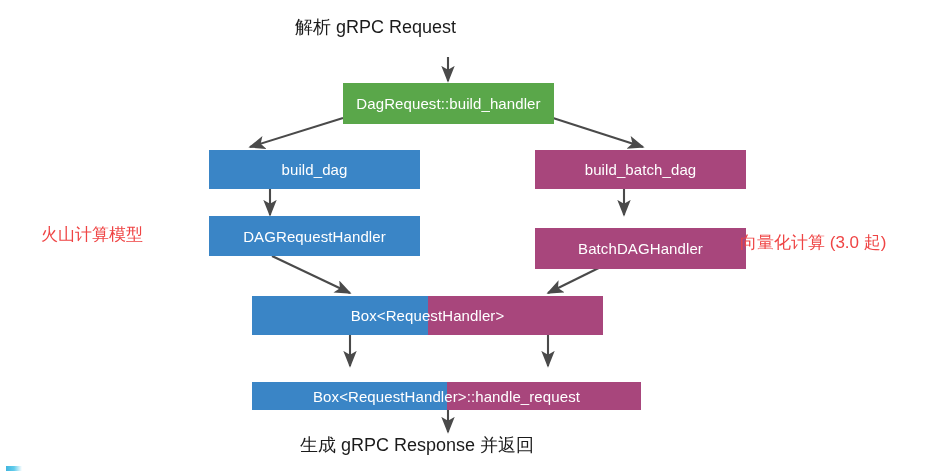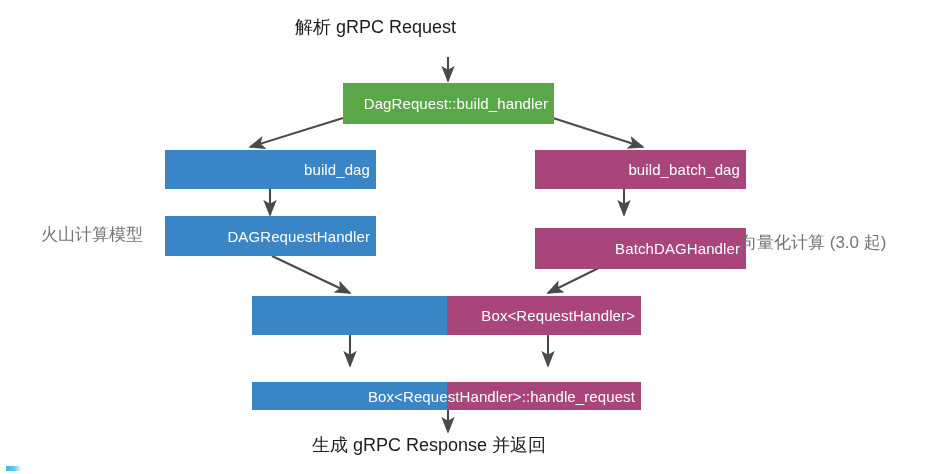--- a/index.html
+++ b/index.html
@@ -25,51 +25,51 @@
     top: 0;
     width: 939px;
     height: 474px;
     pointer-events: none;
   }
   .node {
     position: absolute;
     box-sizing: border-box;
     display: flex;
     align-items: center;
-    justify-content: flex-end;
+    justify-content: center;
     text-align: center;
     color: #ffffff;
     font-size: 15px;
     line-height: 19px;
     letter-spacing: 0.1px;
     overflow: hidden;
     z-index: 2;
   }
   .node-green  { background: #5aa74a; }
-  .node-blue   { background: #3a85c6; }
+  .node-blue   { background: #3a85c6; margin-left: 44px; }
   .node-red    { background: #a8467c; margin-left: 16px; }
   .node-split  { background: linear-gradient(to right, #3a85c6 0%, #3a85c6 50.1%, #a8467c 50.1%, #a8467c 100%); }
   .node-label {
     display: block;
     padding: 0 6px;
     word-break: break-all;
   }
   .caption {
     position: absolute;
     font-size: 18px;
     line-height: 22px;
     color: #1b1b1b;
     white-space: nowrap;
     z-index: 3;
   }
   .side-label {
     position: absolute;
     font-size: 17px;
     line-height: 21px;
-    color: #737373;
+    color: #ef4444;
     white-space: nowrap;
     z-index: 3;
   }
   #corner-artifact {
     position: absolute;
     left: 6px;
     top: 466px;
     width: 16px;
     height: 5px;
     background: linear-gradient(to right, #1fa8d8, #46c3e8, #ffffff);
@@ -135,26 +135,26 @@
   </div>
 
   <div class="node node-red" style="left:519px; top:228px; width:211px; height:41px;">
     <span class="node-label">BatchDAGHandler</span>
   </div>
 
   <div class="side-label" style="left:740px; top:224px;margin-top:8px;">
     <span>向量化计算 (3.0 起)</span>
   </div>
 
-  <div class="node node-split" style="left:252px; top:296px; width:389px; height:39px;">
+  <div class="node node-split" style="left:252px; top:296px; width:351px; height:39px;">
     <span class="node-label">Box&lt;RequestHandler&gt;</span>
   </div>
 
   <div class="node node-split" style="left:252px; top:382px; width:389px; height:28px;">
     <span class="node-label">Box&lt;RequestHandler&gt;::handle_request</span>
   </div>
 
-  <div class="caption" style="left:300px; top:434px;margin-left:12px;">
+  <div class="caption" style="left:300px; top:434px;">
     <span>生成 gRPC Response 并返回</span>
   </div>
 
   <div id="corner-artifact"></div>
 </div>
 
 </body></html>

